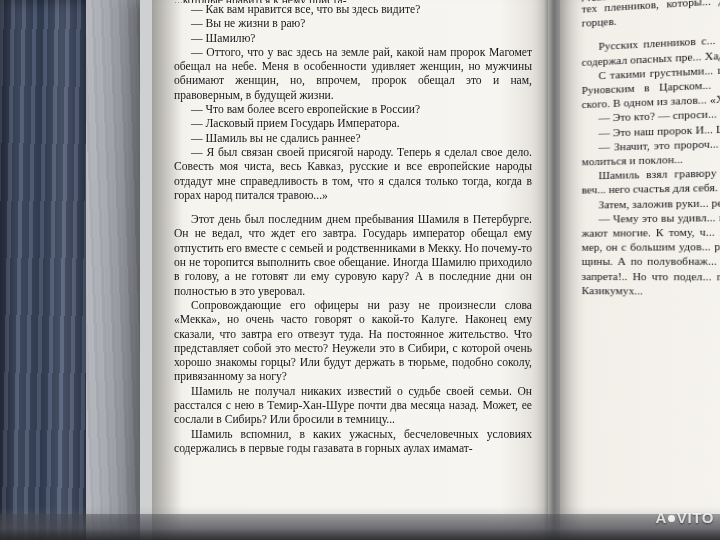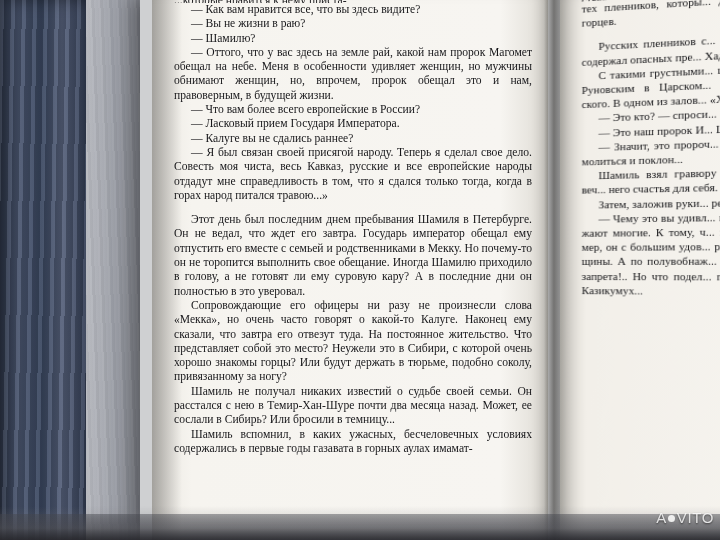--- a/index.html
+++ b/index.html
@@ -132,21 +132,21 @@
     background: linear-gradient(90deg, rgba(0,0,0,0.30), rgba(0,0,0,0));
     pointer-events: none;
   }
 
   
   .watermark {
     position: absolute;
     right: 6px; bottom: 14px;
     font-family: "Liberation Sans", sans-serif;
     font-size: 15px;
-    font-weight: 400;
+    font-weight: 700;
     letter-spacing: .6px;
     color: rgba(255,255,255,0.82);
     text-shadow: 0 1px 2px rgba(0,0,0,0.55);
   }
   .watermark .dot {
     display: inline-block;
     width: 7px; height: 7px;
     border-radius: 50%;
     background: rgba(255,255,255,0.85);
     margin: 0 2px 1px 1px;
@@ -163,22 +163,22 @@
   <div class="book">
 
     <div class="page page-left">
       <div class="col">
         <p class="noind cut-top">...которые нравится к нему приста-</p>
         <p class="ind">— Как вам нравится все, что вы здесь видите?</p>
         <p class="ind">— Вы не жизни в раю?</p>
         <p class="ind">— Шамилю?</p>
         <p class="ind">— Оттого, что у вас здесь на земле рай, какой нам пророк Маго­мет обещал на небе. Меня в особенности удивляет женщин, но муж­чины обнимают женщин, но, впрочем, пророк обещал это и нам, правоверным, в будущей жизни.</p>
         <p class="ind">— Что вам более всего европейские в России?</p>
-        <p class="ind">— Ласковый прием Государя Императора.</p>
-        <p class="ind">— Калуге вы не сдались раннее?</p>
+        <p class="ind">— Ласковый прием Государь Императора.</p>
+        <p class="ind">— Шамиль вы не сдались раннее?</p>
         <p class="ind">— Я был связан своей присягой народу. Теперь я сделал свое дело. Совесть моя чиста, весь Кавказ, русские и все европейские народы отдадут мне справедливость в том, что я сдался только тог­да, когда в горах народ питался травою...»</p>
         <div class="gap"></div>
         <p class="ind">Этот день был последним днем пребывания Шамиля в Петер­бурге. Он не ведал, что ждет его завтра. Государь император обещал ему отпустить его вместе с семьей и родственниками в Мекку. Но почему-то он не торопится выполнить свое обещание. Иногда Шамилю приходило в голову, а не готовят ли ему суровую кару? А в последние дни он полностью в это уверовал.</p>
         <p class="ind">Сопровождающие его офицеры ни разу не произнесли слова «Мекка», но очень часто говорят о какой-то Калуге. Наконец ему сказали, что завтра его отвезут туда. На постоянное житель­ство. Что представляет собой это место? Неужели это в Сибири, с которой очень хорошо знакомы горцы? Или будут держать в тюрьме, подобно соколу, привязанному за ногу?</p>
         <p class="ind">Шамиль не получал никаких известий о судьбе своей семьи. Он расстался с нею в Темир-Хан-Шуре почти два месяца назад. Может, ее сослали в Сибирь? Или бросили в темницу...</p>
         <p class="ind">Шамиль вспомнил, в каких ужасных, бесчеловечных услови­ях содержались в первые годы газавата в горных аулах имамат-</p>
       </div>
     </div>
 
     <div class="gutter"></div>

